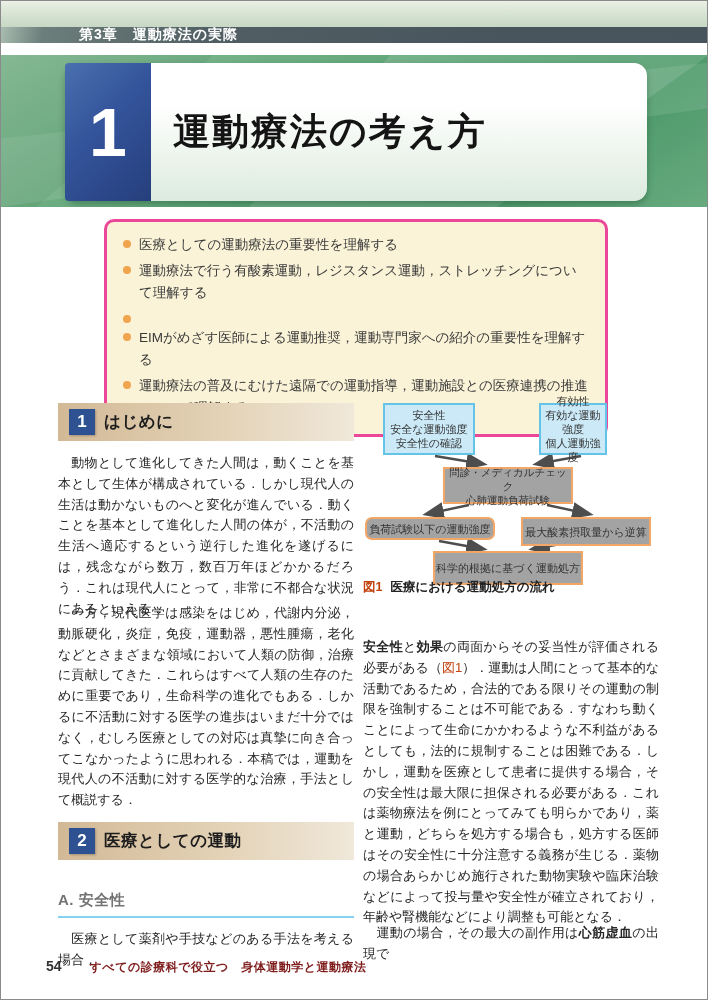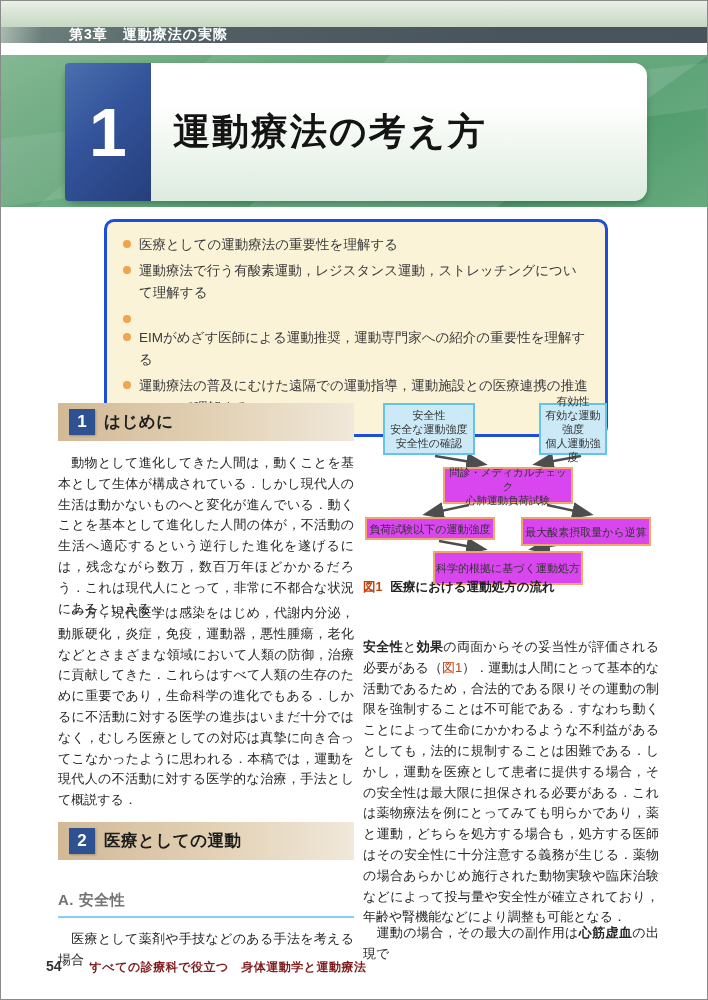--- a/index.html
+++ b/index.html
@@ -7,21 +7,21 @@
   #page{
     position:relative;width:708px;height:1000px;background:#ffffff;
     margin:0 auto;overflow:hidden;border:1px solid #8a8a8a;
     font-family:"Liberation Sans","DejaVu Sans",sans-serif;color:#262626;
   }
   
   .top-strip{position:absolute;left:0;top:0;width:708px;height:26px;
     background:linear-gradient(to bottom,#eaf0e6 0%,#d5e2d1 55%,#c8d8c5 100%);}
   .chapter-bar{position:absolute;left:0;top:26px;width:708px;height:16px;
     background:linear-gradient(100deg,#a9bcb0 0%,#6c7e7b 6%,#515f64 30%,#48555d 70%,#47545c 100%);
-    display:flex;align-items:center;}
+    display:flex;align-items:center;padding-left:10px;}
   .chapter-bar span{color:#ffffff;font-size:14px;font-weight:bold;margin-left:68px;letter-spacing:1px;}
   .banner{position:absolute;left:0;top:54px;width:708px;height:152px;
     background:linear-gradient(150deg,#8fc19d 0%,#6fae83 28%,#56a070 55%,#4e9a6b 75%,#67aa7e 100%);
     overflow:hidden;}
   .banner .stripe1{position:absolute;left:0;top:0;width:100%;height:100%;
     background:rgba(255,255,255,0.12);clip-path:polygon(55% 0,100% 0,70% 100%,35% 100%);}
   .banner .stripe2{position:absolute;left:0;top:0;width:100%;height:100%;
     background:rgba(255,255,255,0.10);clip-path:polygon(0 55%,100% 5%,100% 35%,0 100%);}
   .banner .stripe3{position:absolute;left:0;top:0;width:100%;height:100%;
     background:rgba(0,70,35,0.07);clip-path:polygon(0 0,30% 0,5% 100%,0 100%);}
@@ -29,21 +29,21 @@
     background:linear-gradient(to bottom,#ffffff 30%,#eef5ee 65%,#dcebdf 100%);
     border-radius:13px;box-shadow:0 3px 6px rgba(0,40,20,0.30);}
   .num-block{position:absolute;left:0px;top:0px;width:86px;height:138px;
     background:linear-gradient(135deg,#4a6fae 0%,#33539a 45%,#263f7c 100%);
     border-radius:4px 0 0 4px;display:flex;align-items:center;justify-content:center;}
   .num-block span{color:#ffffff;font-size:68px;font-weight:bold;line-height:1;}
   .main-title{position:absolute;left:108px;top:0;height:138px;display:flex;align-items:center;}
   .main-title span{font-size:37px;font-weight:700;color:#141414;letter-spacing:2px;}
   
   .objectives{position:absolute;left:103px;top:218px;width:504px;min-height:148px;
-    background:#faf3d7;border:3px solid #1d4ed8;border-radius:10px;padding:12px 16px 10px 14px;}
+    background:#faf3d7;border:3px solid #ec4899;border-radius:10px;padding:12px 16px 10px 14px;}
   .obj-item{display:flex;align-items:flex-start;margin-bottom:4.5px;}
   .obj-bullet{flex:0 0 auto;width:8px;height:8px;border-radius:50%;background:#f0a44e;margin:6px 8px 0 2px;}
   .obj-text{font-size:13.5px;line-height:1.62;color:#3a3a3a;}
   
   .sec-heading{position:absolute;width:296px;height:38px;
     background:linear-gradient(to right,#d2b996 0%,#e3d2b6 55%,#f0e8da 100%);
     display:flex;align-items:center;}
   .sec-num{width:26px;height:26px;background:#2d5191;color:#fff;font-size:17px;font-weight:bold;
     display:flex;align-items:center;justify-content:center;margin-left:11px;box-shadow:1px 1px 2px rgba(0,0,0,0.25);}
   .sec-label{font-size:16.5px;font-weight:bold;color:#1d1d1d;margin-left:9px;letter-spacing:0.5px;}
@@ -51,21 +51,21 @@
     text-align:justify;color:#262626;}
   .sub-heading{position:absolute;width:296px;border-bottom:2.5px solid #85d1f0;padding-bottom:6px;}
   .sub-heading span{color:#737373;font-size:15px;font-weight:bold;letter-spacing:0.5px;}
   .b{font-weight:bold;}
   .red{color:#c2410c;}
   
   .figure{position:absolute;left:362px;top:398px;width:298px;height:205px;}
   .fnode{position:absolute;display:flex;flex-direction:column;align-items:center;justify-content:center;
     text-align:center;line-height:14px;}
   .fblue{background:#cbe9f7;border:2px solid #66c3e8;font-size:11px;color:#333;}
-  .forange{background:#d946ef;border:2px solid #f2a768;font-size:11px;color:#333;}
+  .forange{background:#a3a3a3;border:2px solid #f2a768;font-size:11px;color:#333;}
   .arrows{position:absolute;left:0;top:0;}
   .fig-caption{position:absolute;left:0;top:180px;font-size:12.5px;font-weight:bold;color:#222;}
   .fig-caption .red{margin-right:8px;}
   
   .footer{position:absolute;left:0;top:957px;width:708px;display:flex;align-items:baseline;}
   .footer .pnum{margin-left:45px;font-size:14px;font-weight:bold;color:#333;}
   .footer .btitle{margin-left:28px;font-size:12px;font-weight:bold;color:#7f1d1d;letter-spacing:0.5px;}
 </style>
 </head>
 <body>
@@ -149,21 +149,21 @@
     </div>
     <div class="fnode fblue" style="left:176px;top:4px;width:68px;height:52px;">
       <span>有効性</span>
       <span>有効な運動強度</span>
       <span>個人運動強度</span>
     </div>
     <div class="fnode forange" style="left:80px;top:68px;width:130px;height:37px;font-size:10.5px;">
       <span>問診・メディカルチェック</span>
       <span>心肺運動負荷試験</span>
     </div>
-    <div class="fnode forange" style="left:2px;top:118px;width:130px;height:23px;">
+    <div class="fnode forange" style="left:2px;top:118px;width:130px;height:23px;border-radius:7px;">
       <span>負荷試験以下の運動強度</span>
     </div>
     <div class="fnode forange" style="left:158px;top:118px;width:130px;height:29px;">
       <span>最大酸素摂取量から逆算</span>
     </div>
     <div class="fnode forange" style="left:70px;top:152px;width:150px;height:34px;">
       <span>科学的根拠に基づく運動処方</span>
     </div>
     <div class="fig-caption">
       <span class="red">図1</span><span>医療における運動処方の流れ</span>

